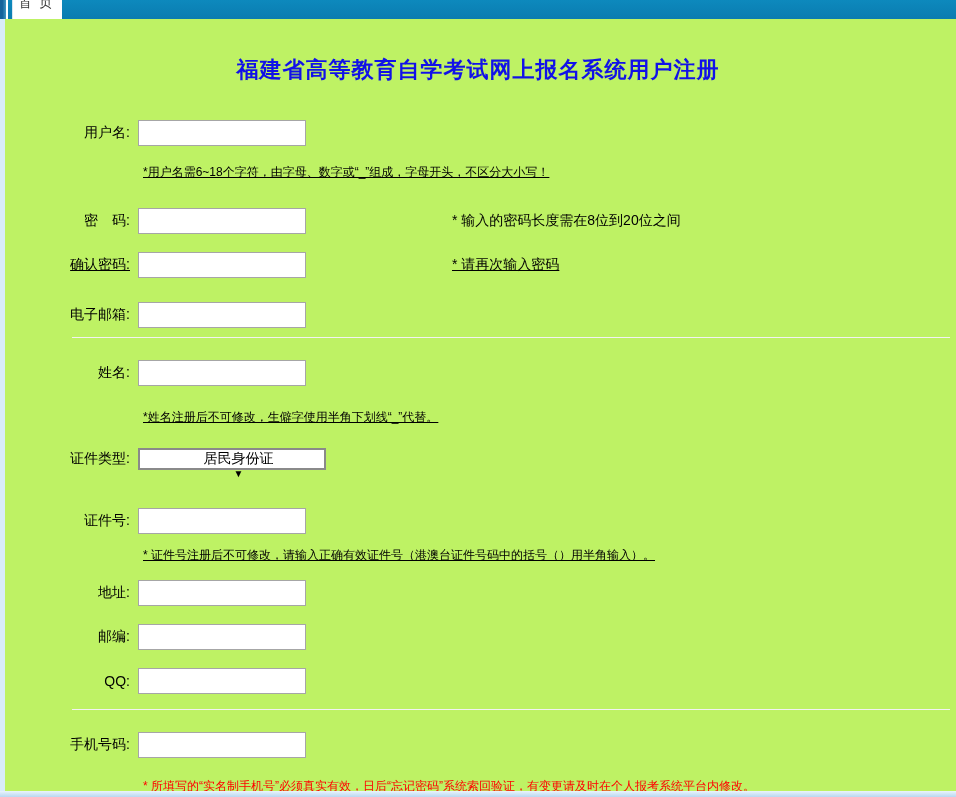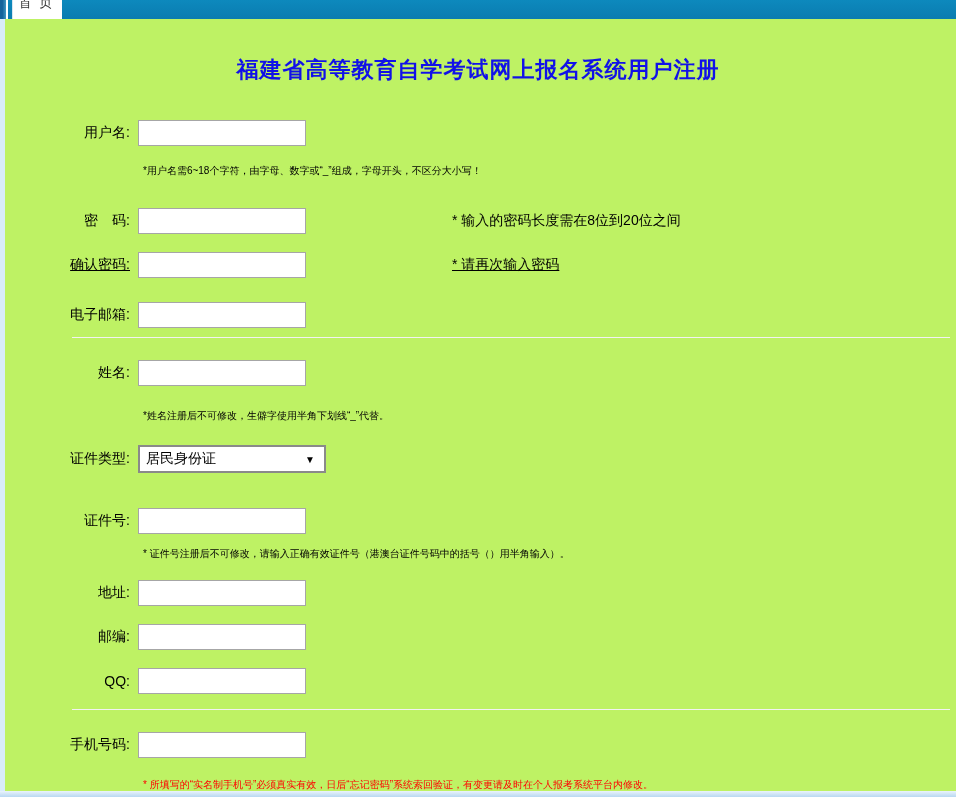--- a/index.html
+++ b/index.html
@@ -48,27 +48,27 @@
   .lbl {
     width:130px; text-align:right; padding-right:8px;
     font-size:14px; color:#000000; white-space:nowrap;
   }
   .txt {
     width:168px; height:26px; border:1px solid #a6a6a6; background:#ffffff;
     font-size:14px; padding:0 4px; outline:none;
   }
   .side-note { margin-left:146px; font-size:14px; color:#000000; white-space:nowrap; }
   .note {
-    position:absolute; left:143px; font-size:10px; color:#000000; white-space:nowrap;
+    position:absolute; left:143px; font-size:12px; color:#000000; white-space:nowrap;text-decoration:underline;
   }
   .warning { color:#ff0000; }
   .sel {
-    width:188px; height:28px; border:2px solid #8a8a8a; background:#ffffff;
+    width:188px; height:22px; border:2px solid #8a8a8a; background:#ffffff;
     display:flex; align-items:center; justify-content:space-between;
-    padding:0 9px 0 6px; font-size:14px; cursor:pointer;
+    padding:0 9px 0 22px; font-size:14px; cursor:pointer;flex-direction:column;
   }
   .sel .arrow { font-size:10px; color:#000000; }
   .divider {
     position:absolute; left:72px; width:878px; height:1px;
     background:#9f9f9f; border-bottom:1px solid #f2f2f2;
   }
   
   .r-username { top:120px; }
   .n-username { top:164px; }
   .r-password { top:208px; }

